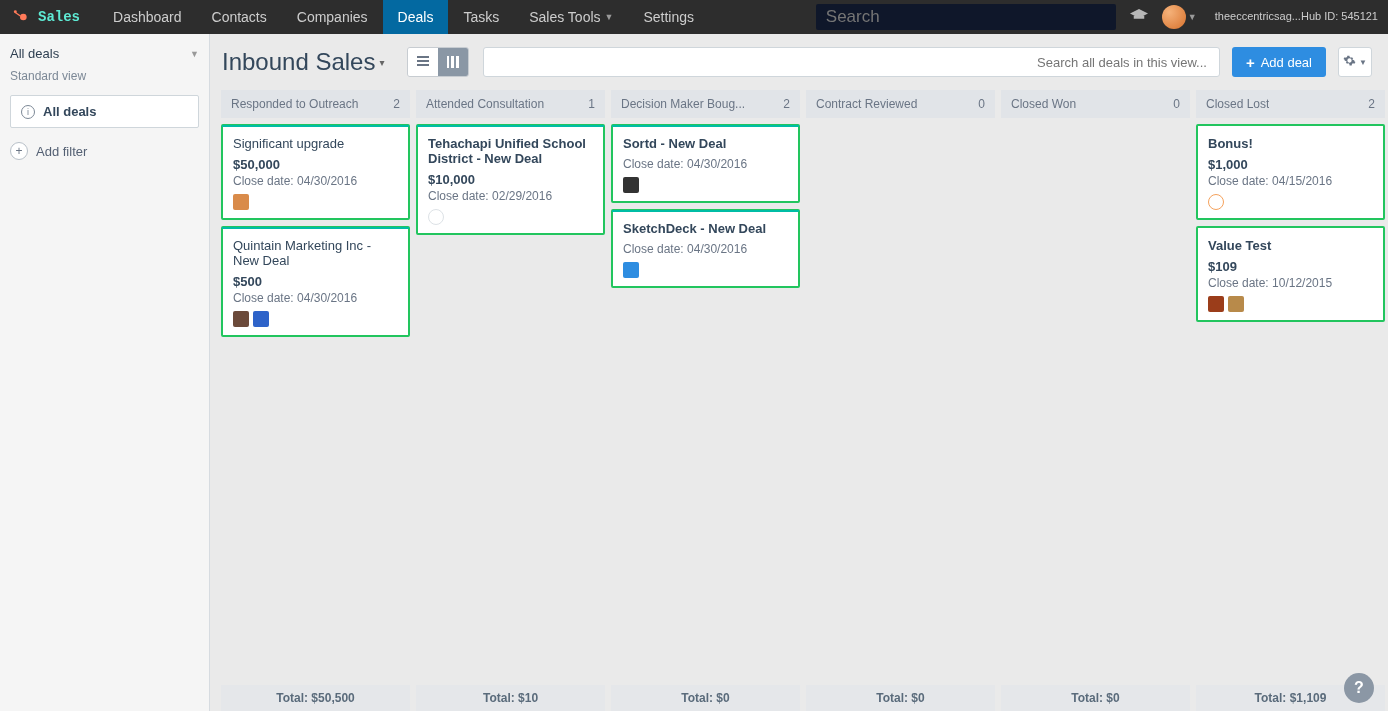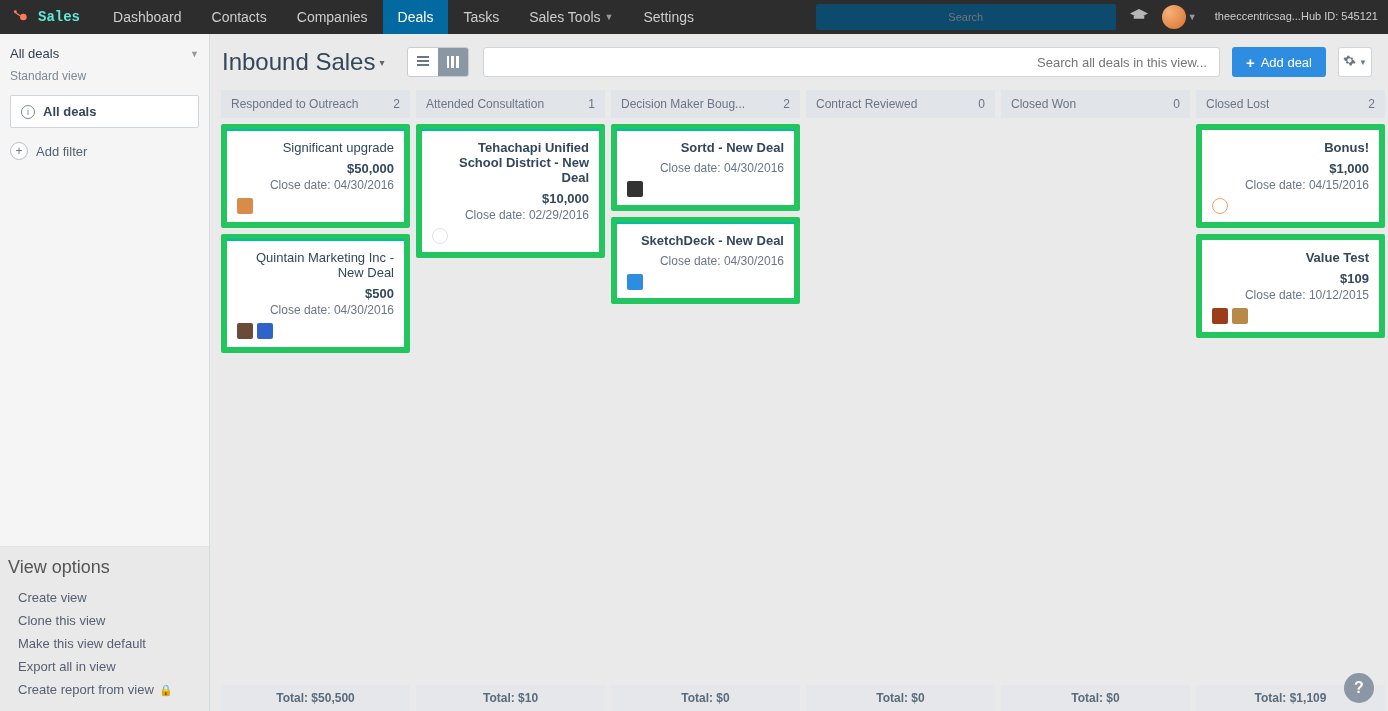--- a/index.html
+++ b/index.html
@@ -8,21 +8,21 @@
 
   
   .topnav { height: 34px; background: #2d2d2d; display:flex; align-items:center; color:#fff; font-size:14px;}
   .topnav .logo { display:inline-flex; align-items:center; padding:0 10px 0 12px; color:#ff7a59; font-weight:700;}
   .topnav .brand { color:#5eead4; font-weight:600; padding-right:18px;font-family:Liberation Mono, monospace;}
   .topnav .nav-item { padding: 0 15px; height:34px; display:inline-flex; align-items:center; color:#cdcdcd; cursor:pointer;}
   .topnav .nav-item.active { background:#0369a1; color:#fff;}
   .topnav .caret { font-size:9px; margin-left:4px; color:#9a9a9a;}
   .topnav .spacer { flex:1;}
   .topnav .search { width:300px;}
-  .topnav .search input { width:100%; height:26px; background:#0c4a6e; border:none; border-radius:2px; color:#ddd; padding:0 10px; font-size:11px;text-align:center;}
+  .topnav .search input { width:100%; height:26px; background:#0f172a; border:none; border-radius:2px; color:#ddd; padding:0 10px; font-size:17px;}
   .topnav .grad { font-size:16px; color:#b7b7b7; margin:0 14px; cursor:pointer;}
   .topnav .avatar { width:24px; height:24px; border-radius:50%; background: radial-gradient(circle at 30% 30%, #f5b27a, #d8722d); display:inline-block; margin-right:2px;}
   .topnav .userblock { display:flex; flex-direction:row; padding:0 10px 0 12px; font-size:11px; color:#cdcdcd; line-height:1.2;}
   .topnav .avacaret{font-size:9px; color:#9a9a9a; margin-right:6px;}
 
   
   .main { display:flex; height: calc(711px - 34px);}
   .sidebar { width:211px; border-right:1px solid #d6dbe0; background:#f5f5f5; display:flex; flex-direction:column;}
   .content { flex:1; display:flex; flex-direction:column; background:#eaeaea;}
 
@@ -61,21 +61,21 @@
   .gearbtn .dd{font-size:8px;margin-left:3px;}
 
   
   .board{flex:1; display:flex; gap:0; padding:0 0 0 8px; overflow:hidden;}
   .column{width:195px; flex-shrink:0; display:flex; flex-direction:column;}
   .column:first-child{width:195px;}
   .colhead{height:28px; background:#e1e4e8; margin:0 3px 6px 3px; display:flex; align-items:center; justify-content:space-between; padding:0 10px; font-size:12px; color:#6a7585;}
   .colhead .name{white-space:nowrap; overflow:hidden; text-overflow:ellipsis; max-width:150px;}
   .colhead .count{font-weight:400;}
   .colbody{flex:1; overflow-y:auto; margin:0 3px;}
-  .card{background:#fff; border:6px solid #22c55e; border-radius:2px; margin-bottom:6px; padding:10px 10px 8px 10px; cursor:pointer; position:relative;text-align:right;}
+  .card{background:#fff; border:2px solid #22c55e; border-radius:2px; margin-bottom:6px; padding:10px 10px 8px 10px; cursor:pointer; position:relative;}
   .card .topbar{position:absolute; top:-1px; left:-1px; right:-1px; height:2px;}
   .card .topbar.green{background:#00bda5;}
   .card .title{font-size:13px; color:#33475b; margin-bottom:6px;}
   .card .title.bold{font-weight:600;}
   .card .amount{font-weight:700; font-size:13px; margin-bottom:2px;}
   .card .closedate{font-size:12px; color:#6a7585;}
   .card .avatars{margin-top:6px; display:flex; gap:4px;}
   .squareava{width:16px;height:16px;border-radius:2px; display:inline-block;}
   .roundava{width:16px;height:16px;border-radius:50%; display:inline-block;border:1.5px solid currentColor;}
   .coltotal{height:26px; background:#e5e7ea; margin:0 3px; display:flex; align-items:center; justify-content:center; font-size:12px; font-weight:600; color:#5a6b7b;}
@@ -135,28 +135,20 @@
       <div class="alldeals-box">
         <span class="circlei">i</span>
         <span class="lbl">All deals</span>
       </div>
     </div>
     <div class="addfilter">
       <span class="plus">+</span>
       <span>Add filter</span>
     </div>
     <div class="side-spacer"></div>
-    <div class="viewoptions">
-      <h3>View options</h3>
-      <a>Create view</a>
-      <a>Clone this view</a>
-      <a>Make this view default</a>
-      <a>Export all in view</a>
-      <a><span>Create report from view</span><span class="lock">🔒</span></a>
-    </div>
   </div>
 
   <div class="content">
     <div class="content-head">
       <div class="pipeline-title">
         <span>Inbound Sales</span>
         <span class="dd">▾</span>
       </div>
       <div class="viewtoggle">
         <button>

